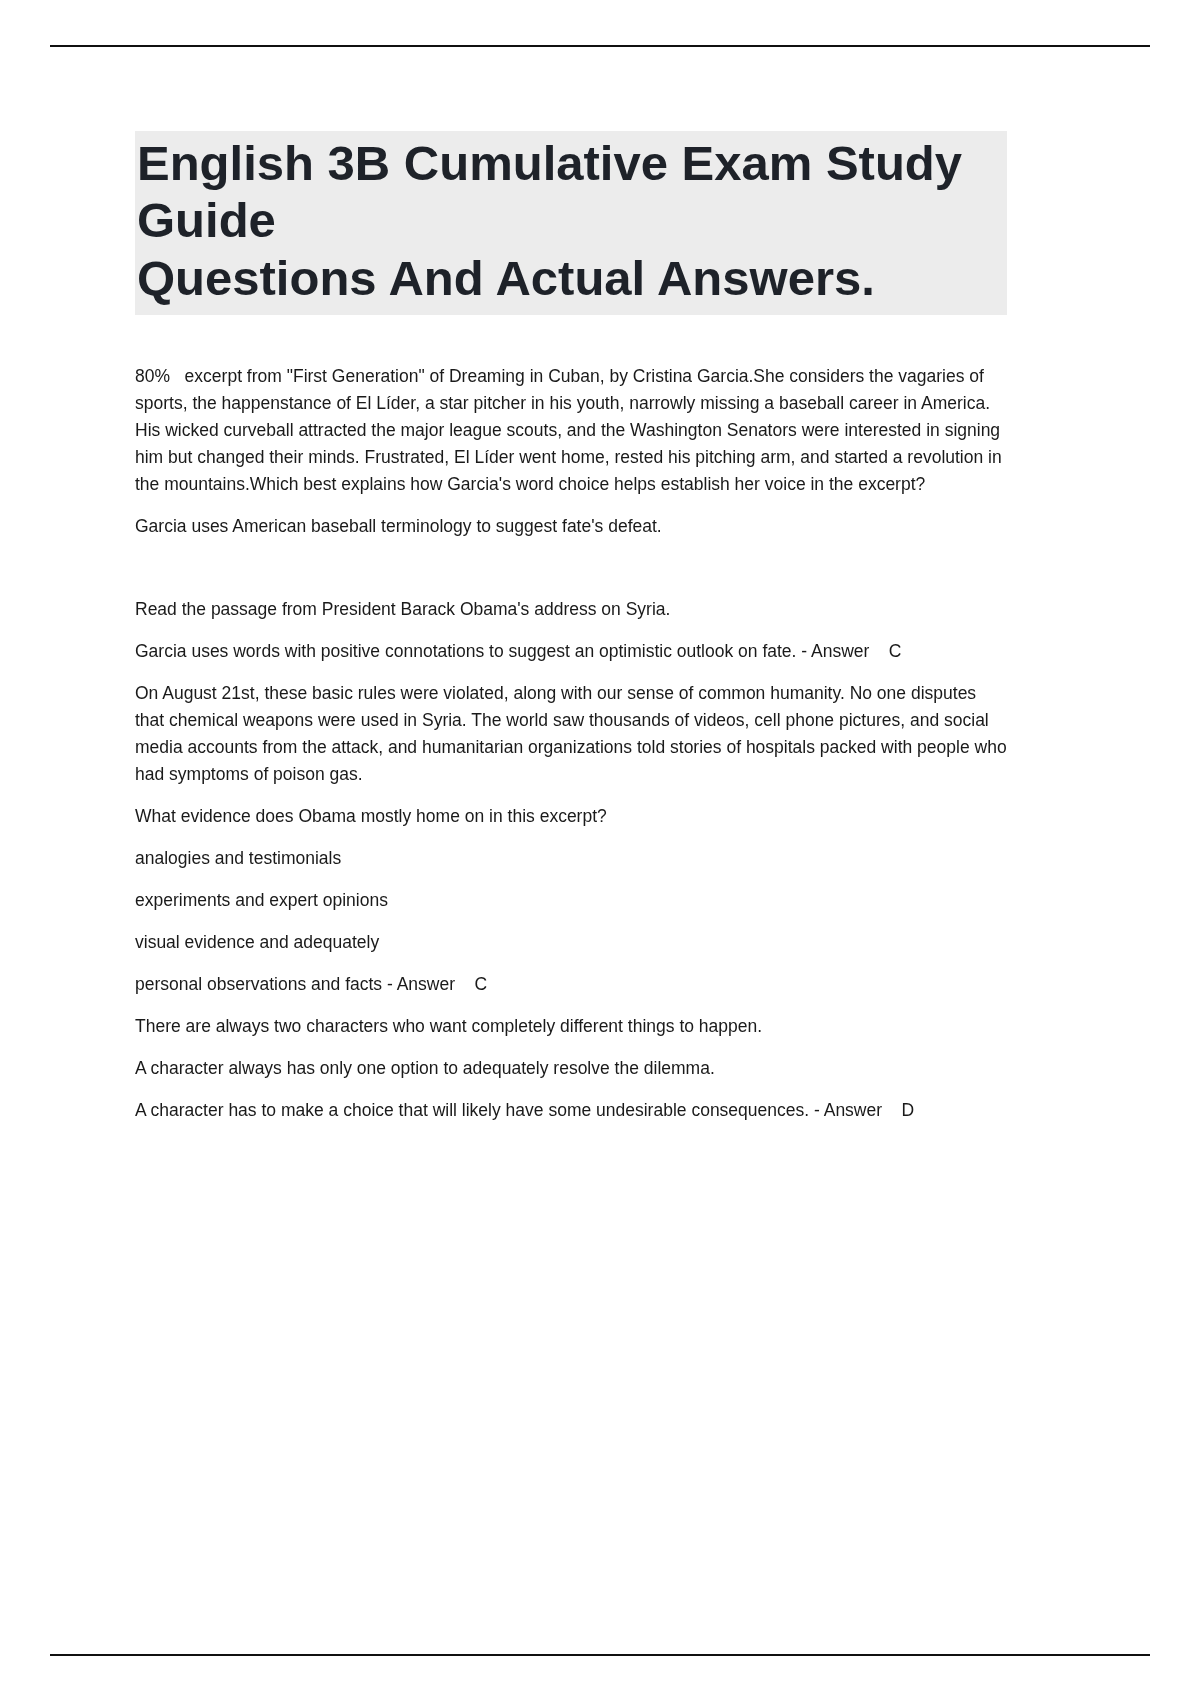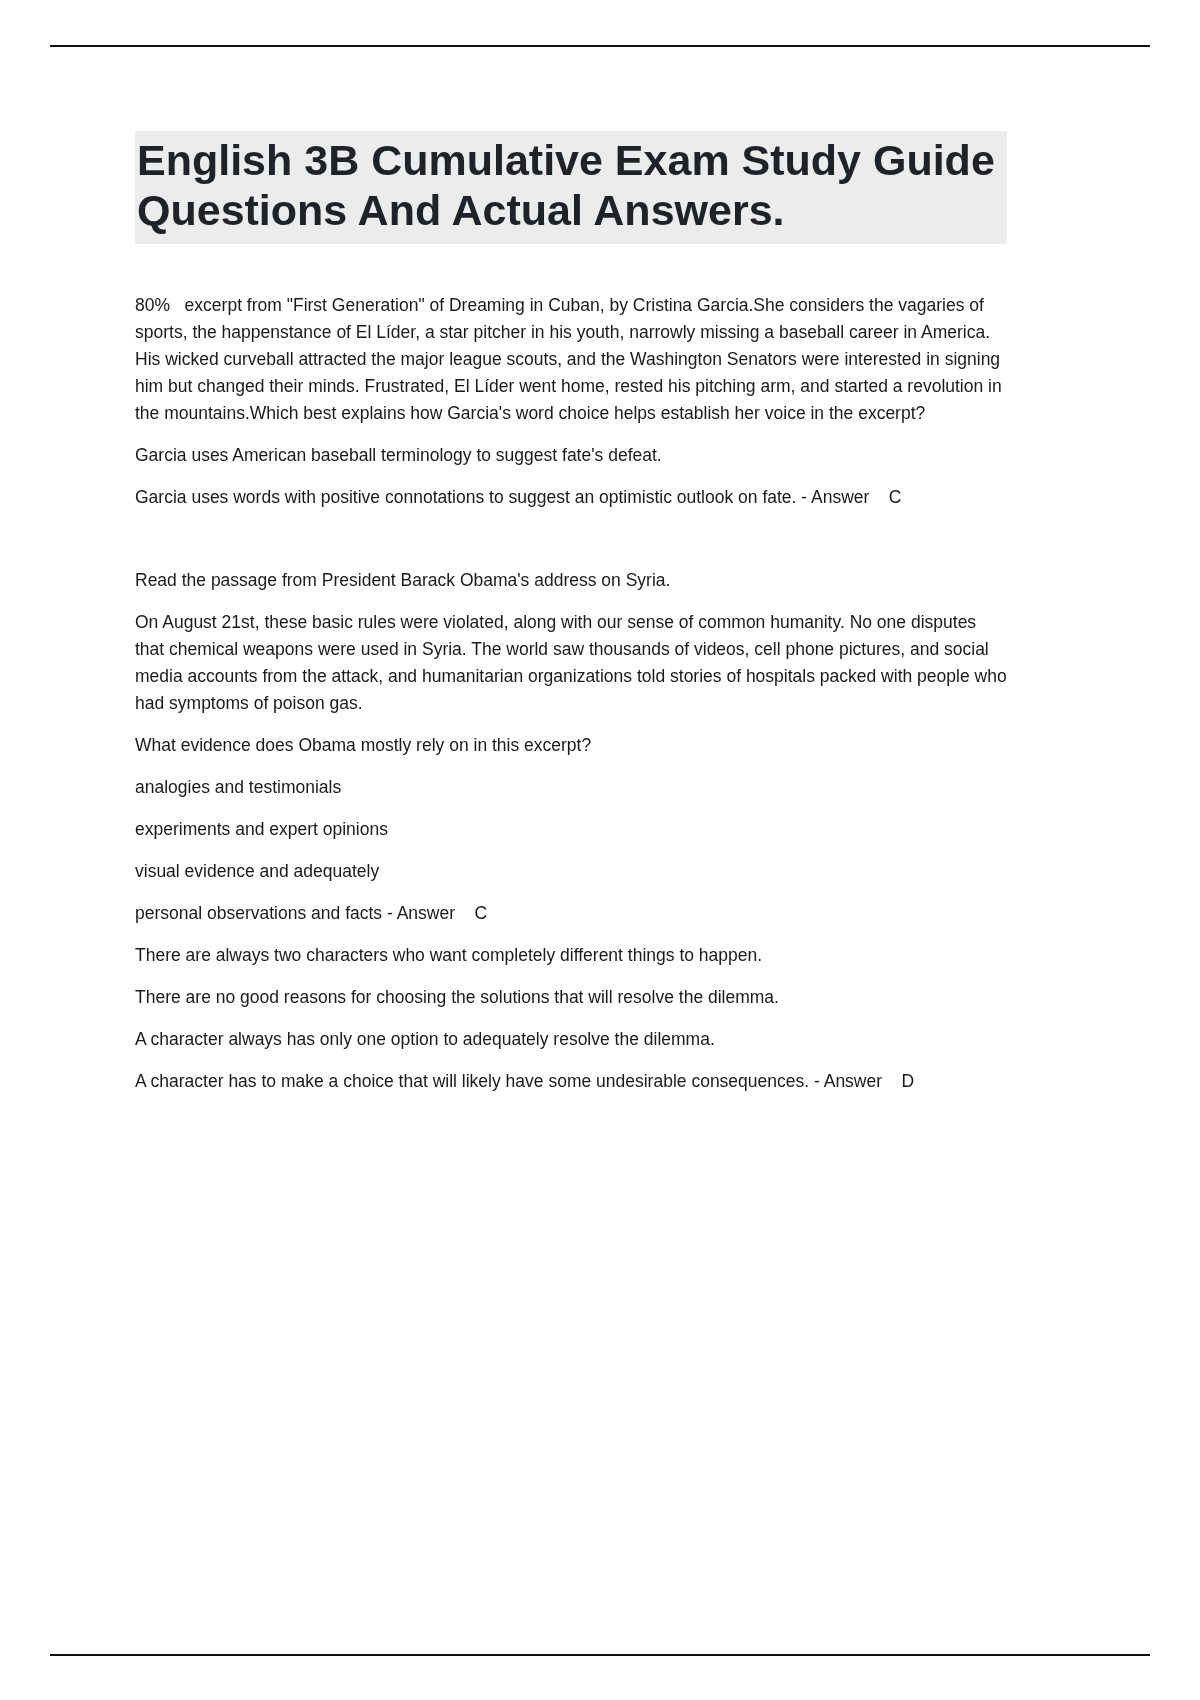--- a/index.html
+++ b/index.html
@@ -23,21 +23,21 @@
   .content {
     position: absolute;
     left: 135px;
     top: 131px;
     width: 872px;
   }
   .title {
     display: block;
     background: #ececec;
     color: #1e2229;
-    font-size: 43px;
+    font-size: 49px;
     line-height: 1.17;
     font-weight: 700;
     margin: 0 0 48px 0;
     padding: 4px 4px 8px 2px;
   }
   .block {
     font-size: 17.5px;
     line-height: 27px;
     color: #1a1a1a;
     margin: 0 0 15px 0;
@@ -48,30 +48,29 @@
 <body>
 
 <div class="page">
   <div class="rule top"></div>
 
   <div class="content">
     <h1 class="title"><span>English 3B Cumulative Exam Study Guide</span><br><span>Questions And Actual Answers.</span></h1>
 
     <p class="block">80%&nbsp;&nbsp; excerpt from "First Generation" of Dreaming in Cuban, by Cristina Garcia.She considers the vagaries of sports, the happenstance of El Líder, a star pitcher in his youth, narrowly missing a baseball career in America. His wicked curveball attracted the major league scouts, and the Washington Senators were interested in signing him but changed their minds. Frustrated, El Líder went home, rested his pitching arm, and started a revolution in the mountains.Which best explains how Garcia's word choice helps establish her voice in the excerpt?</p>
     <p class="block">Garcia uses American baseball terminology to suggest fate's defeat.</p>
+    <p class="block section-gap">Read the passage from President Barack Obama's address on Syria.</p>
+
     <p class="block">Garcia uses words with positive connotations to suggest an optimistic outlook on fate. - Answer&nbsp;&nbsp;&nbsp;&nbsp;C</p>
-
-    <p class="block section-gap">Read the passage from President Barack Obama's address on Syria.</p>
     <p class="block">On August 21st, these basic rules were violated, along with our sense of common humanity. No one disputes that chemical weapons were used in Syria. The world saw thousands of videos, cell phone pictures, and social media accounts from the attack, and humanitarian organizations told stories of hospitals packed with people who had symptoms of poison gas.</p>
-    <p class="block">What evidence does Obama mostly rely on in this excerpt?</p>
+    <p class="block">What evidence does Obama mostly home on in this excerpt?</p>
     <p class="block">analogies and testimonials</p>
     <p class="block">experiments and expert opinions</p>
     <p class="block">visual evidence and adequately</p>
     <p class="block">personal observations and facts - Answer&nbsp;&nbsp;&nbsp;&nbsp;C</p>
 
     <p class="block">There are always two characters who want completely different things to happen.</p>
-    <p class="block">There are no good reasons for choosing the solutions that will resolve the dilemma.</p>
     <p class="block">A character always has only one option to adequately resolve the dilemma.</p>
     <p class="block">A character has to make a choice that will likely have some undesirable consequences. - Answer&nbsp;&nbsp;&nbsp;&nbsp;D</p>
   </div>
 
   <div class="rule bottom"></div>
 </div>
 
 </body></html>

